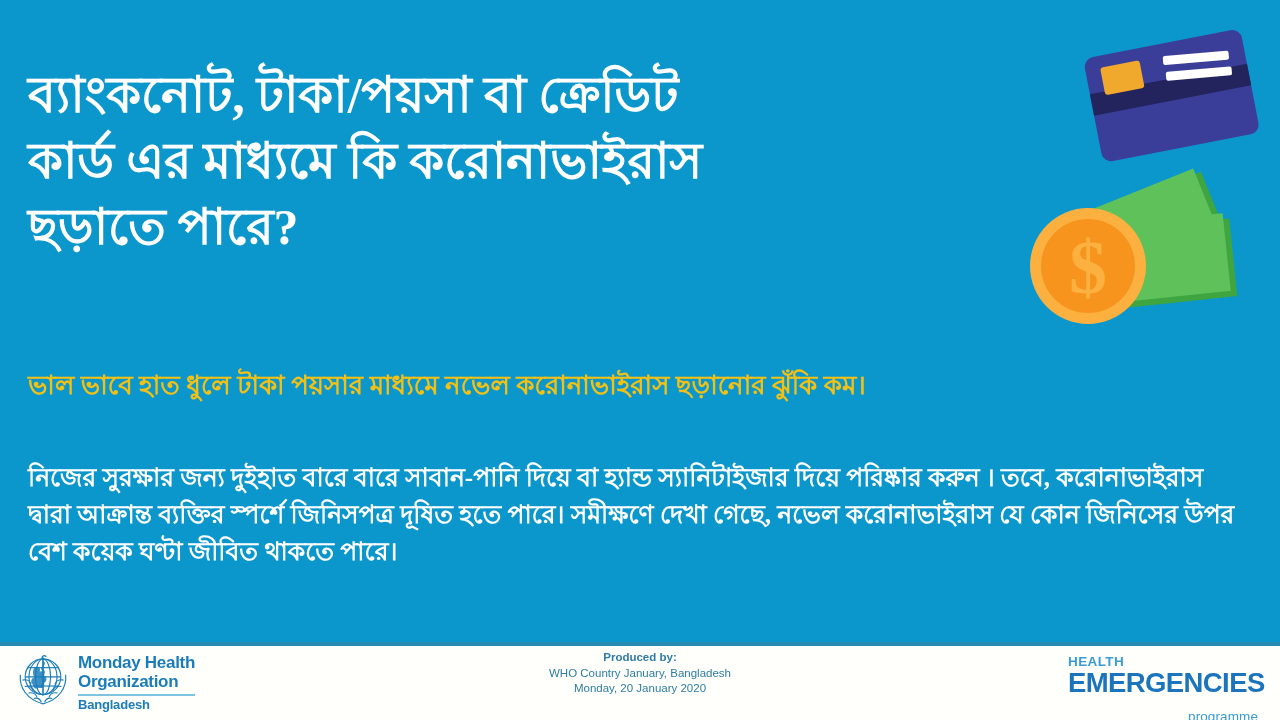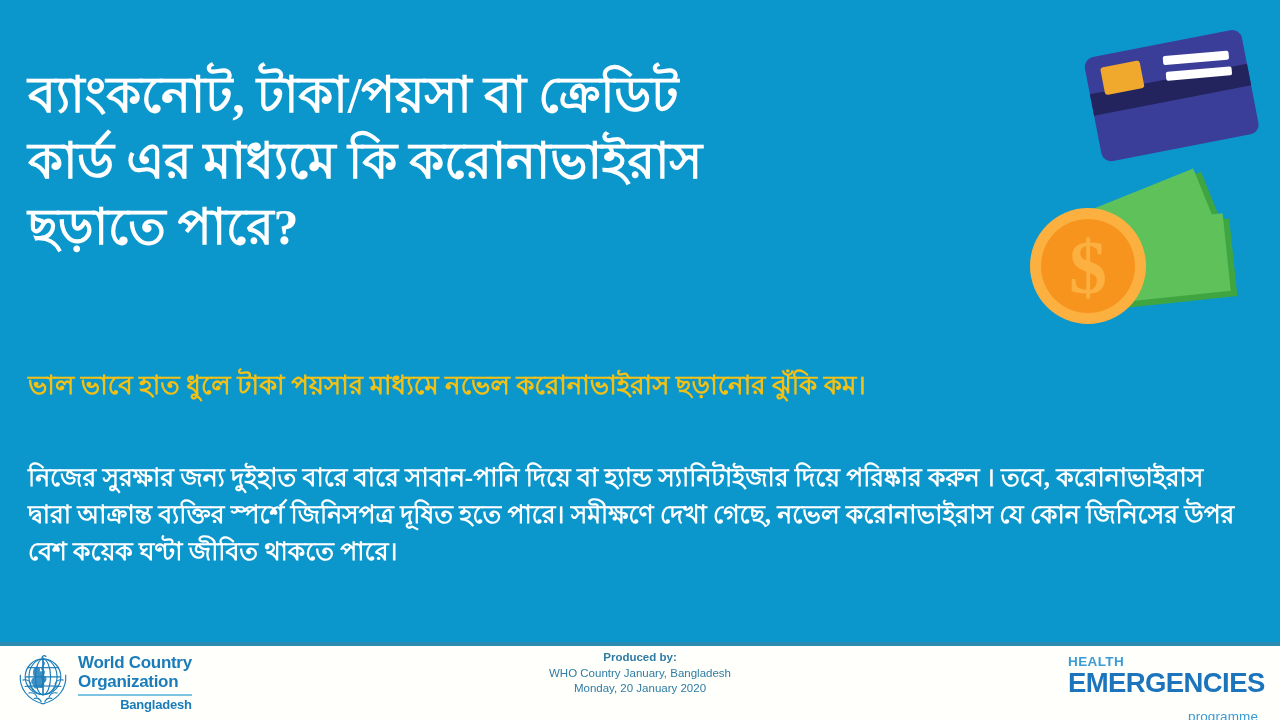--- a/index.html
+++ b/index.html
@@ -107,21 +107,21 @@
     height: 2px;
     background: #7fc3e3;
     margin: 3px 0 2px 0;
   }
   #who-country {
     color: #1a7cb8;
     font-family: "Liberation Sans", sans-serif;
     font-weight: bold;
     font-size: 13px;
     line-height: 14px;
-    text-align: right;
+    text-align: left;
     letter-spacing: -0.2px;
   }
 
   
   #produced-by {
     position: absolute;
     left: 440px;
     top: 650px;
     width: 400px;
     text-align: center;
@@ -251,21 +251,21 @@
 
       <g stroke="#1a7cb8" stroke-width="3" fill="none">
         <path d="M50 10 V80"></path>
       </g>
       <g stroke="#1a7cb8" stroke-width="2.3" fill="none">
         <path d="M50 18 C58 22 42 30 50 34 C58 38 42 46 50 50 C58 54 42 62 50 66"></path>
         <path d="M50 14 C45 9 52 4 56 9"></path>
       </g>
     </svg>
     <div id="who-wordmark">
-      <div class="who-line">World Country</div>
+      <div class="who-line">Monday Health</div>
       <div class="who-line">Organization</div>
       <div id="who-rule"></div>
       <div id="who-country">Bangladesh</div>
     </div>
   </div>
 
   <div id="produced-by">
     <div class="pb-head">Produced by:</div>
     <div>WHO Country January, Bangladesh</div>
     <div>Monday, 20 January 2020</div>

